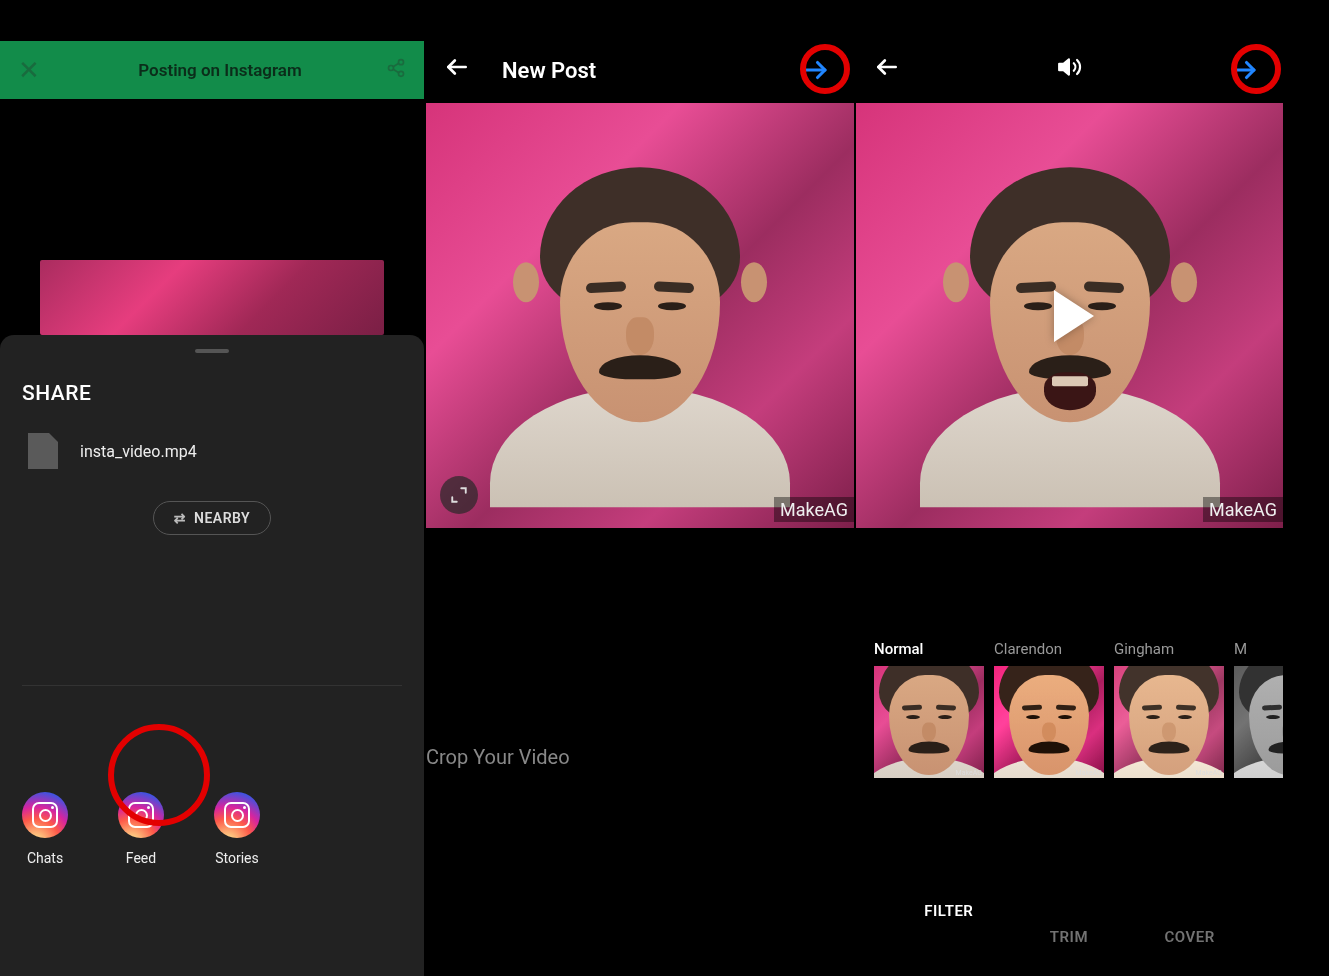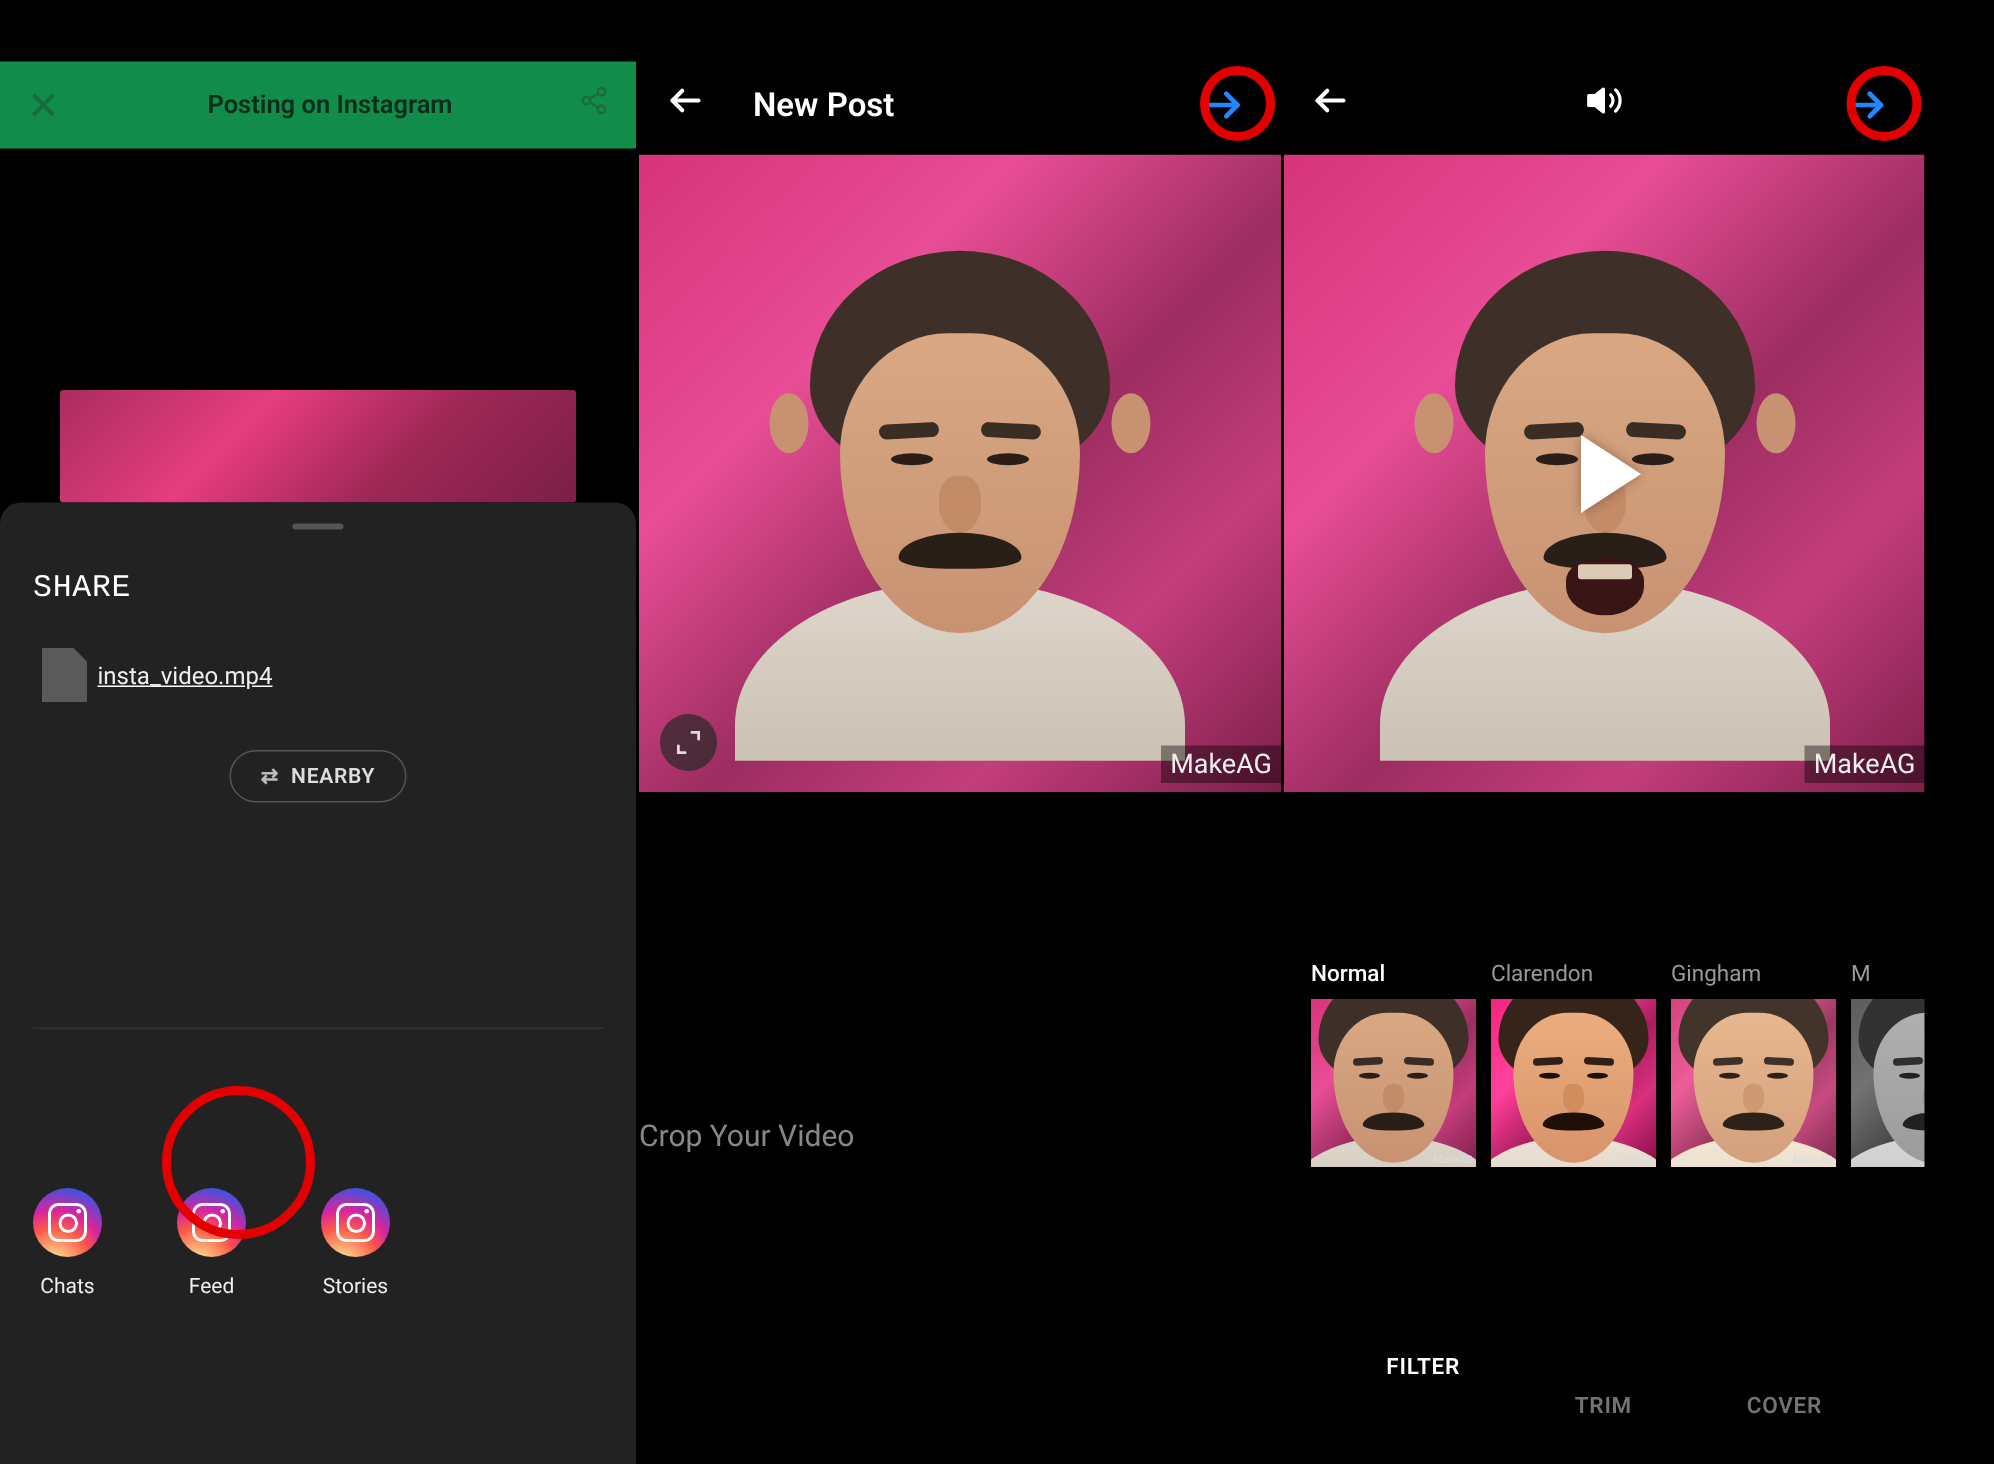--- a/index.html
+++ b/index.html
@@ -70,29 +70,27 @@
     width: 34px; height: 4px;
     background: #555;
     border-radius: 3px;
     margin: 0 auto 28px auto;
   }
   .share-title {
     font-size: 21px;
     font-weight: 500;
     letter-spacing: 0.5px;
     margin-bottom: 28px;
-    font-family: Liberation Mono, monospace;
   }
   .file-row {
     display: flex;
     align-items: center;
-    gap: 7px;
+    gap: 22px;
     margin-bottom: 32px;
     padding-left: 6px;
-    text-decoration: underline;
   }
   .file-icon {
     width: 30px; height: 36px;
     background: #5a5a5a;
     clip-path: polygon(0 0, 70% 0, 100% 25%, 100% 100%, 0 100%);
   }
   .file-name { font-size: 16px; color: #eee; }
   .nearby-btn {
     display: flex;
     align-items: center;

